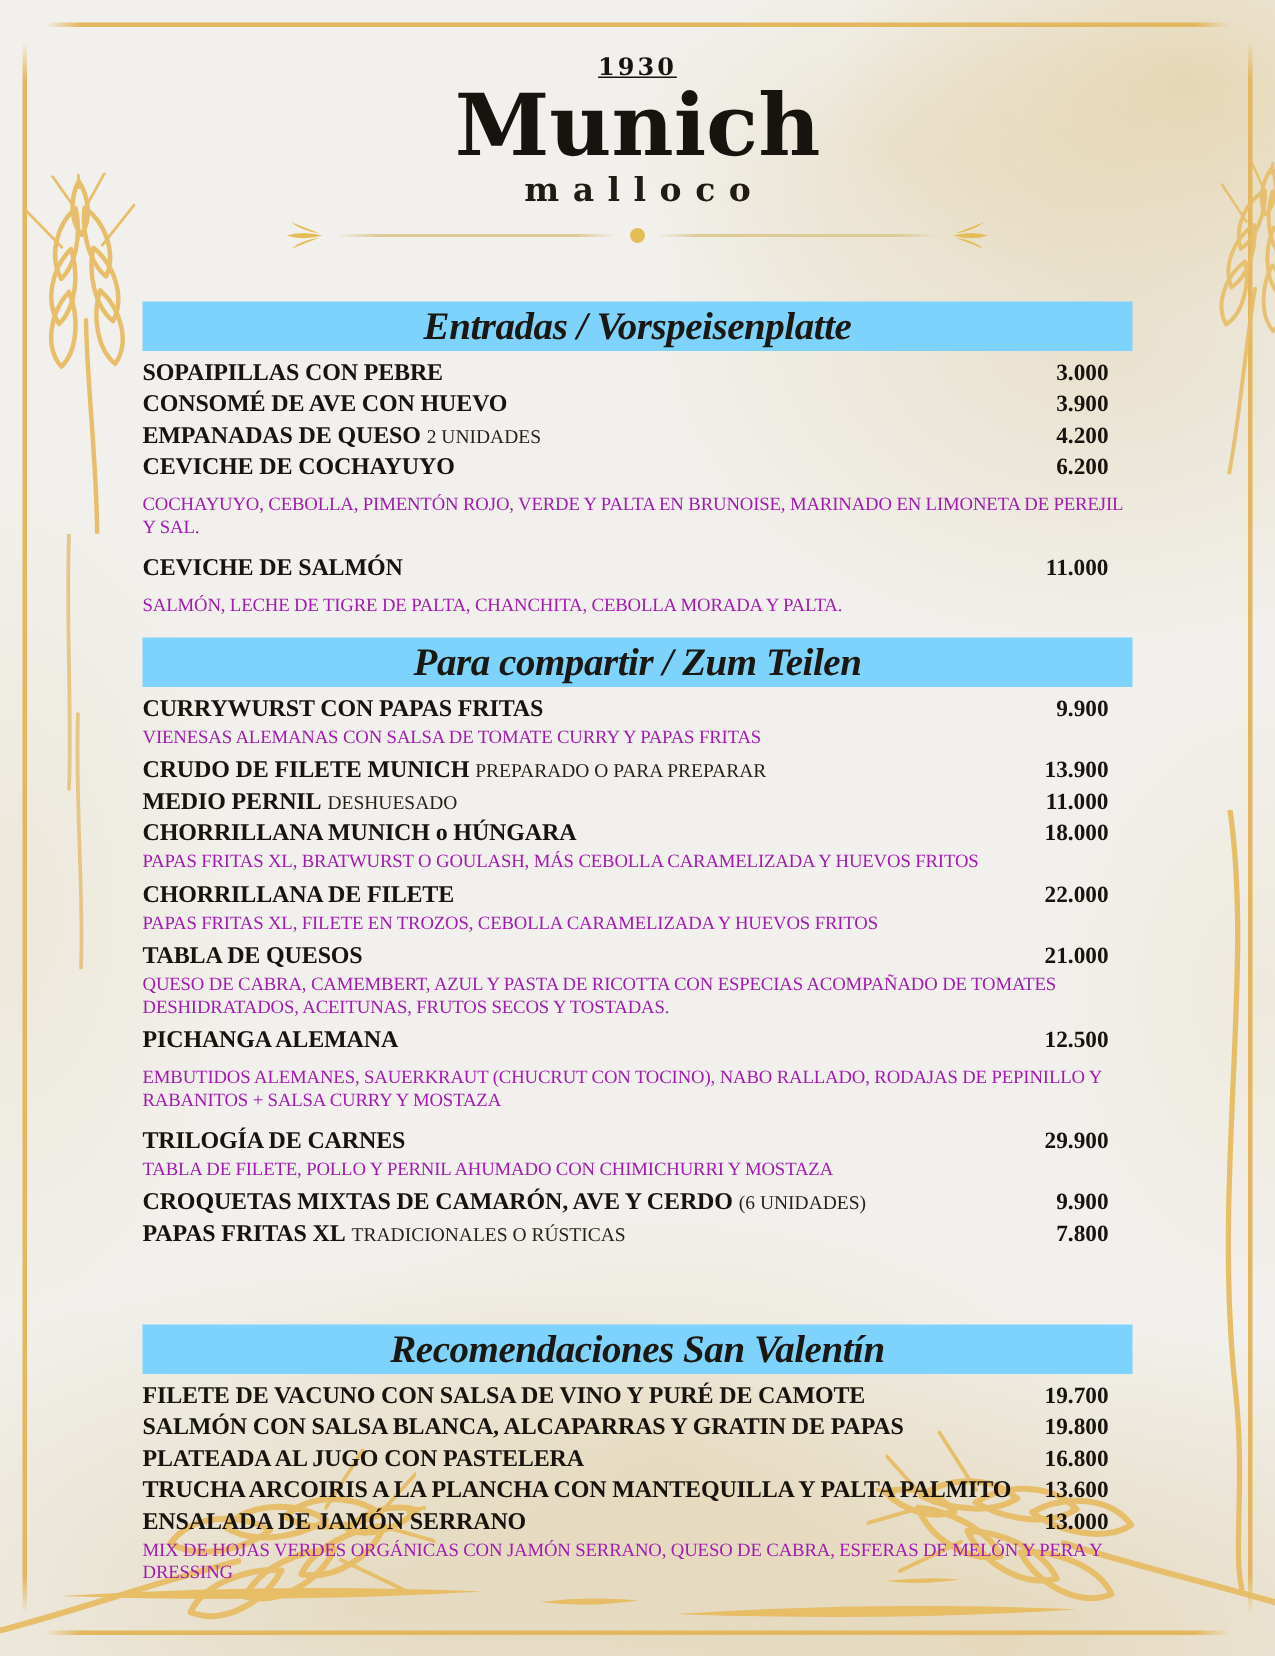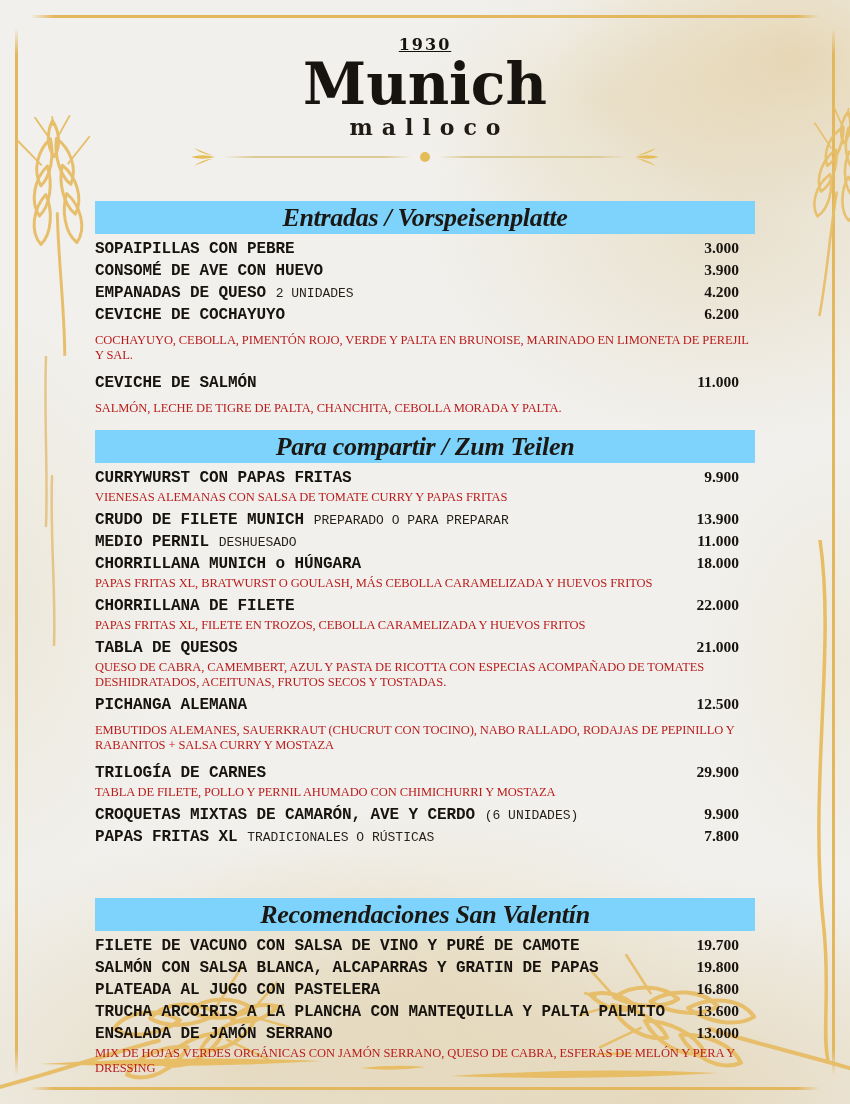--- a/index.html
+++ b/index.html
@@ -48,25 +48,25 @@
   .section-band{
     background:#7dd3fc;text-align:center;
     font-family:"Liberation Serif",serif;font-style:italic;font-weight:bold;
     font-size:26px;line-height:27px;padding:3px 0 3px 0;color:#1b1712;letter-spacing:-0.3px;}
   .menu-section{margin-top:0;}
   .menu-section.s0{margin-top:34px;}
   .menu-section.s1{margin-top:14px;}
   .menu-section.s2{margin-top:50px;}
   .item-list{margin-top:4px;}
   .item-row{display:flex;justify-content:space-between;align-items:baseline;padding:1px 0;}
-  .item-name-wrap{white-space:nowrap;font-family:Liberation Mono, monospace;}
+  .item-name-wrap{white-space:nowrap;}
   .item-name{font-weight:bold;font-size:16px;line-height:19px;letter-spacing:-0.1px;color:#17130e;}
   .item-suffix{font-weight:normal;font-size:13px;color:#241f17;}
   .item-price{font-weight:bold;font-size:15.5px;color:#17130e;padding-right:16px;white-space:nowrap;}
-  .item-desc{font-size:12.5px;line-height:15px;font-weight:normal;color:#b91c1c;margin:1px 0 4px 0;letter-spacing:-0.1px;}
+  .item-desc{font-size:12.5px;line-height:15px;font-weight:normal;color:#a21caf;margin:1px 0 4px 0;letter-spacing:-0.1px;}
   .item-desc.gap{margin:7px 0 9px 0;}
 </style>
 </head>
 <body>
 
 <svg width="0" height="0" style="position:absolute">
   <symbol id="wheat" viewBox="0 0 140 320">
     <g fill="none" stroke="currentColor" stroke-width="4" stroke-linecap="round" stroke-linejoin="round">
       <path d="M70,130 C68,190 73,255 70,320"></path>
       <path d="M70,6 C62,20 60,40 70,54 C80,40 78,20 70,6 Z"></path>

